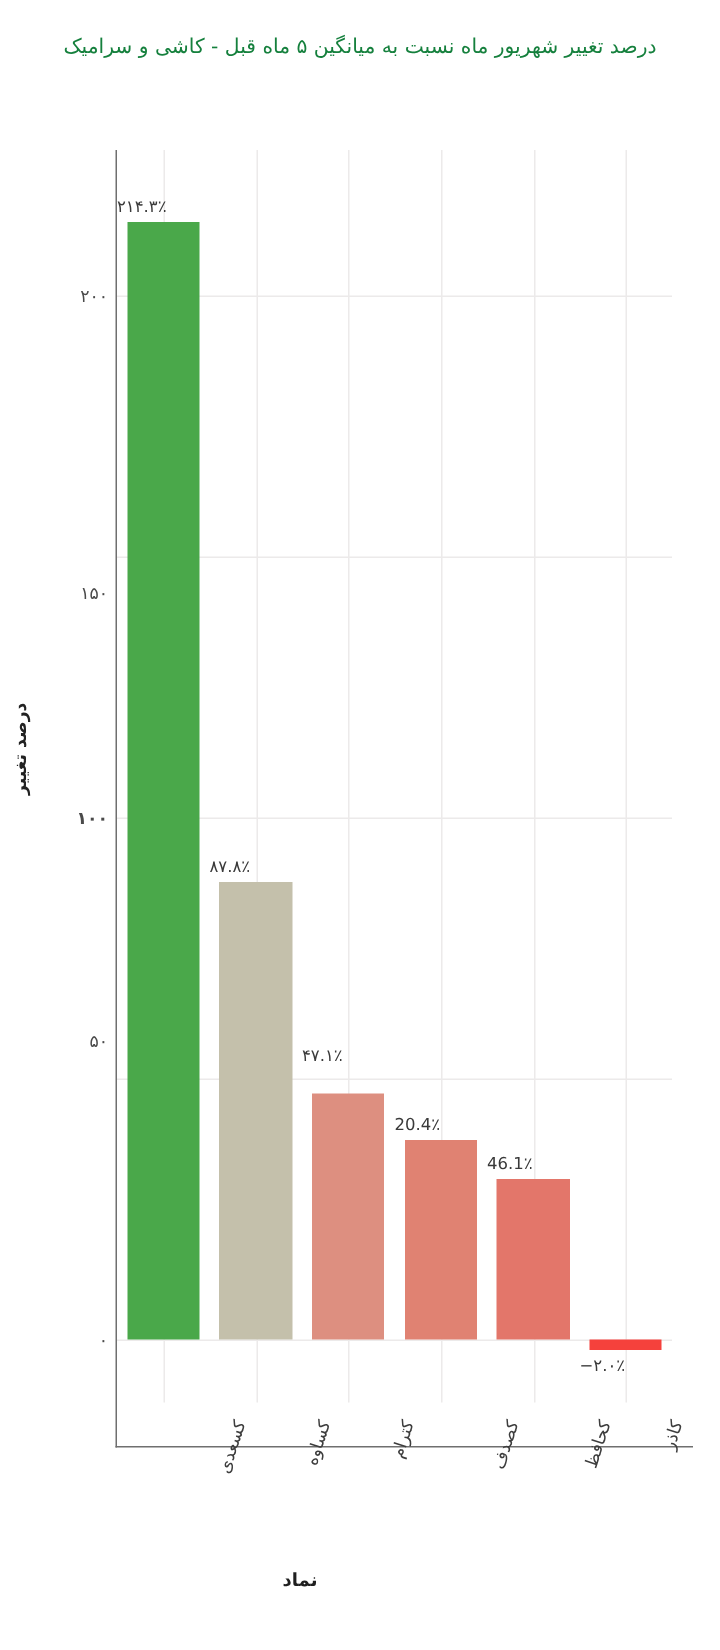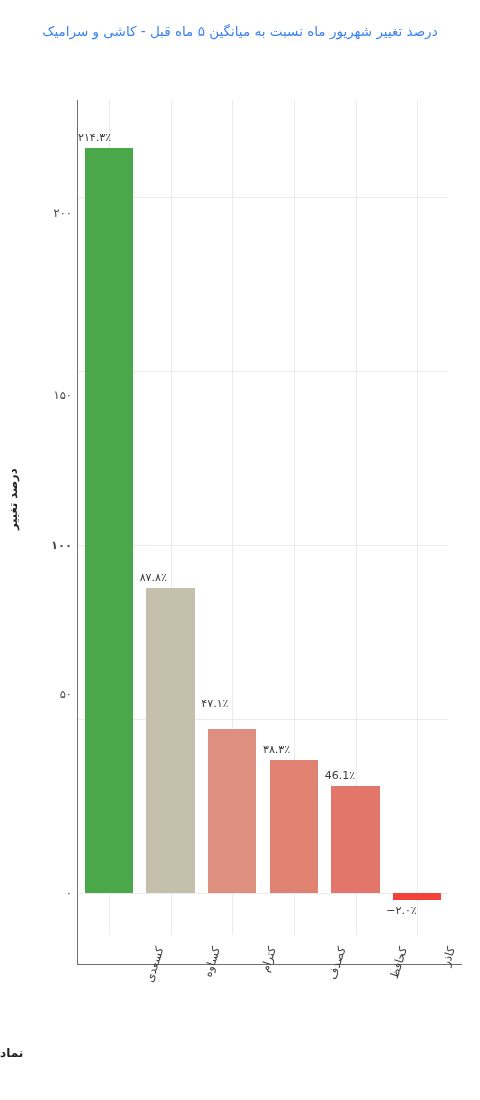--- a/index.html
+++ b/index.html
@@ -24,21 +24,21 @@
   }
 
   
   .chart-title {
     position: absolute;
     top: 22px;
     left: 0;
     width: 480px;
     text-align: center;
     font-size: 13.5px;
-    color: #3b82f6;
+    color: #15803d;
     direction: rtl;
     line-height: 1.35;
     letter-spacing: 0.1px;
   }
 
   
   
   #plot {
     position: absolute;
     left: 78px;
@@ -152,42 +152,42 @@
     transform-origin: right top;
     text-align: right;
   }
 
   
   .xlabel {
     position: absolute;
     left: 0;
     top: 1046px;
     width: 400px;
-    text-align: left;
+    text-align: center;
     font-size: 12px;
     font-weight: bold;
     color: #1f1f1f;
     direction: rtl;
   }
 </style>
 </head>
 <body>
 
 <div id="figure">
 
   <div class="chart-title">درصد تغییر شهریور ماه نسبت به میانگین ۵ ماه قبل - کاشی و سرامیک</div>
 
   <div class="ylabel">درصد تغییر</div>
 
   <div id="ytick-layer">
       <div class="ytick" style="top: 793.25px;">۰</div>
       <div class="ytick" style="top: 594px;">۵۰</div>
       <div class="ytick" style="top: 445.333px; font-weight: bold;">۱۰۰</div>
       <div class="ytick" style="top: 271.375px; margin-top: 24px;">۱۵۰</div>
-      <div class="ytick" style="top: 97.4167px; margin-top: 16px;">۲۰۰</div>
+      <div class="ytick" style="top: 97.4167px;">۲۰۰</div>
     </div>
 
   <div id="plot">
     <div id="plot-inner">
         <div class="gridline-h" style="top: 793.25px;"></div>
         <div class="gridline-h" style="top: 619.292px;"></div>
         <div class="gridline-h" style="top: 445.333px;"></div>
         <div class="gridline-h" style="top: 271.375px;"></div>
         <div class="gridline-h" style="top: 97.4167px;"></div>
         <div class="gridline-v" style="left: 30.8333px;"></div>
@@ -196,21 +196,21 @@
         <div class="gridline-v" style="left: 215.833px;"></div>
         <div class="gridline-v" style="left: 277.5px;"></div>
         <div class="gridline-v" style="left: 339.167px;"></div>
         <div class="bar" title="کسعدی ۲۱۴.۳٪" style="left: 6.78333px; top: 47.6646px; width: 48.1px; height: 745.585px; background: rgb(74, 168, 74);"></div>
         <div class="bar-label" style="width: 61.6667px; left: 0px; top: 30.6646px;">۲۱۴.۳٪</div>
         <div class="bar" title="کساوه ۸۷.۸٪" style="left: 68.45px; top: 487.779px; width: 48.1px; height: 305.471px; background: rgb(196, 192, 171);"></div>
         <div class="bar-label" style="width: 61.6667px; left: 61.6667px; top: 470.779px;">۸۷.۸٪</div>
         <div class="bar" title="کترام ۴۷.۱٪" style="left: 130.117px; top: 629.381px; width: 48.1px; height: 163.869px; background: rgb(221, 143, 128);"></div>
         <div class="bar-label" style="width: 61.6667px; left: 123.333px; top: 577px; margin-top: 20px;">۴۷.۱٪</div>
         <div class="bar" title="کصدف ۳۸.۳٪" style="left: 191.783px; top: 659.998px; width: 48.1px; height: 133.252px; background: rgb(224, 130, 114);"></div>
-        <div class="bar-label" style="width: 61.6667px; left: 185px; top: 642.998px;">۳۸.۳٪</div>
+        <div class="bar-label" style="width: 61.6667px; left: 185px; top: 642.998px;">20.4٪</div>
         <div class="bar" title="کحافظ ۳۰.۹٪" style="left: 253.45px; top: 685.744px; width: 48.1px; height: 107.506px; background: rgb(227, 118, 106);"></div>
         <div class="bar-label" style="width: 61.6667px; left: 246.667px; top: 668.744px;">46.1٪</div>
         <div class="bar" title="کاذر −۲.۰٪" style="left: 315.117px; top: 793.25px; width: 48.1px; height: 6.95833px; background: rgb(245, 65, 60);"></div>
         <div class="bar-label" style="width: 61.6667px; left: 308.333px; top: 804.208px;">−۲.۰٪</div>
       </div>
     <div class="axis-left"></div>
     <div class="axis-bottom"></div>
   </div>
 
   <div id="xtick-layer">

